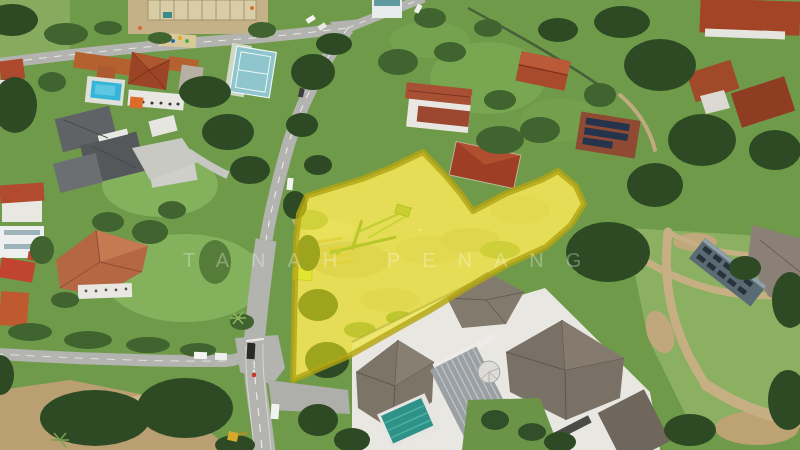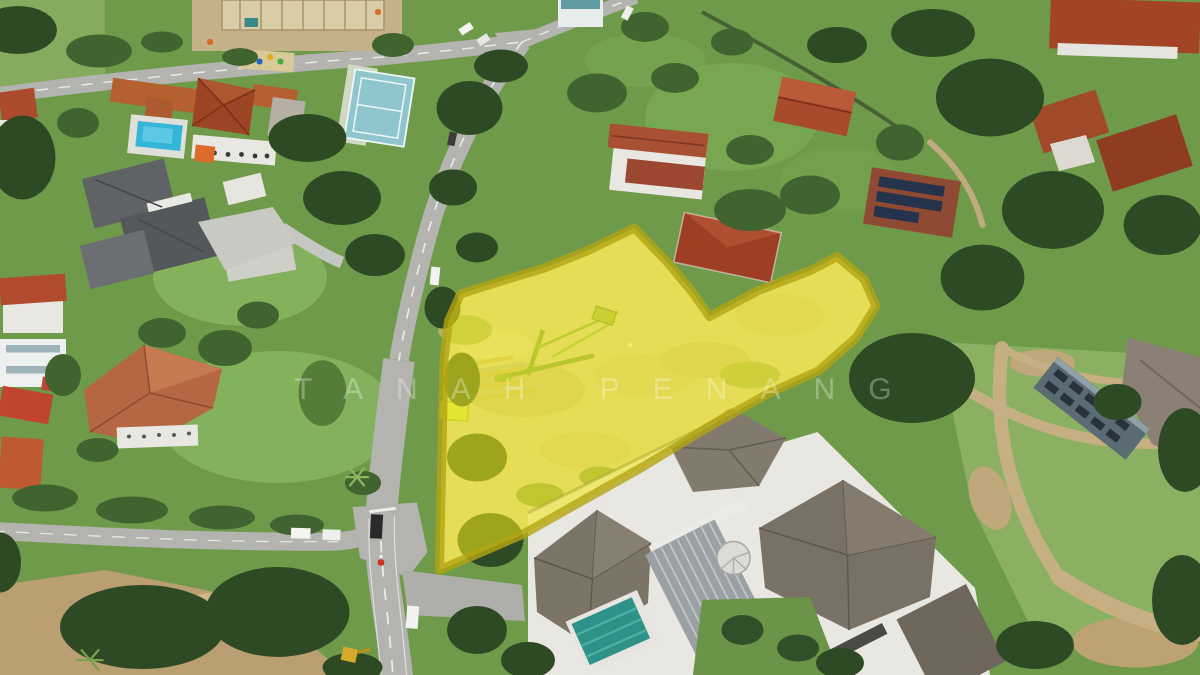--- a/index.html
+++ b/index.html
@@ -2,21 +2,21 @@
 <html style="--watermark: rgba(255,255,255,0.30); --grassBase: #6f9a4a; --lawn: #84b15c; --field: #8bb062; --treeDark: #2d4a24; --treeMid: #40632f; --treeLight: #567c3a; --road: #b3b3af; --roadLine: #f2f2ee; --roofRed: #a84a2c; --roofTerracotta: #b5602f; --roofGray: #5d6164; --mansionRoof: #7d7468; --metalRoof: #9aa0a3; --whiteWall: #e9e7e2; --pool: #35b6d9; --lapPool: #2f9288; --court: #8fc6ce; --dirt: #c5b188; --earth: #d7cfa4; --highlightFill: #f0e71c; --highlightStroke: #b3a513; --solar: #26334d; --grayBuilding: #5a6b74;"><head>
 <meta charset="utf-8">
 <style>
   html,body{margin:0;padding:0;background:#222;}
   .stage{
     position:relative;width:800px;height:450px;overflow:hidden;
     font-family:"Liberation Sans",sans-serif;background:#6f9a4a;
   }
   .stage svg{position:absolute;left:0;top:0;}
   .watermark{
-    position:absolute;left:196px;top:249px;
+    position:absolute;left:183px;top:249px;
     font-size:20px;font-weight:400;letter-spacing:22px;
     color:var(--watermark, rgba(255,255,255,.3));
     white-space:nowrap;pointer-events:none;user-select:none;
   }
   .t1{fill:var(--treeDark,#2d4a24);}
   .t2{fill:var(--treeMid,#40632f);}
   .t3{fill:var(--treeLight,#55793a);}
   .wl{stroke:var(--roadLine,#f2f2ee);fill:none;stroke-linecap:round;}
 </style>
 </head>

